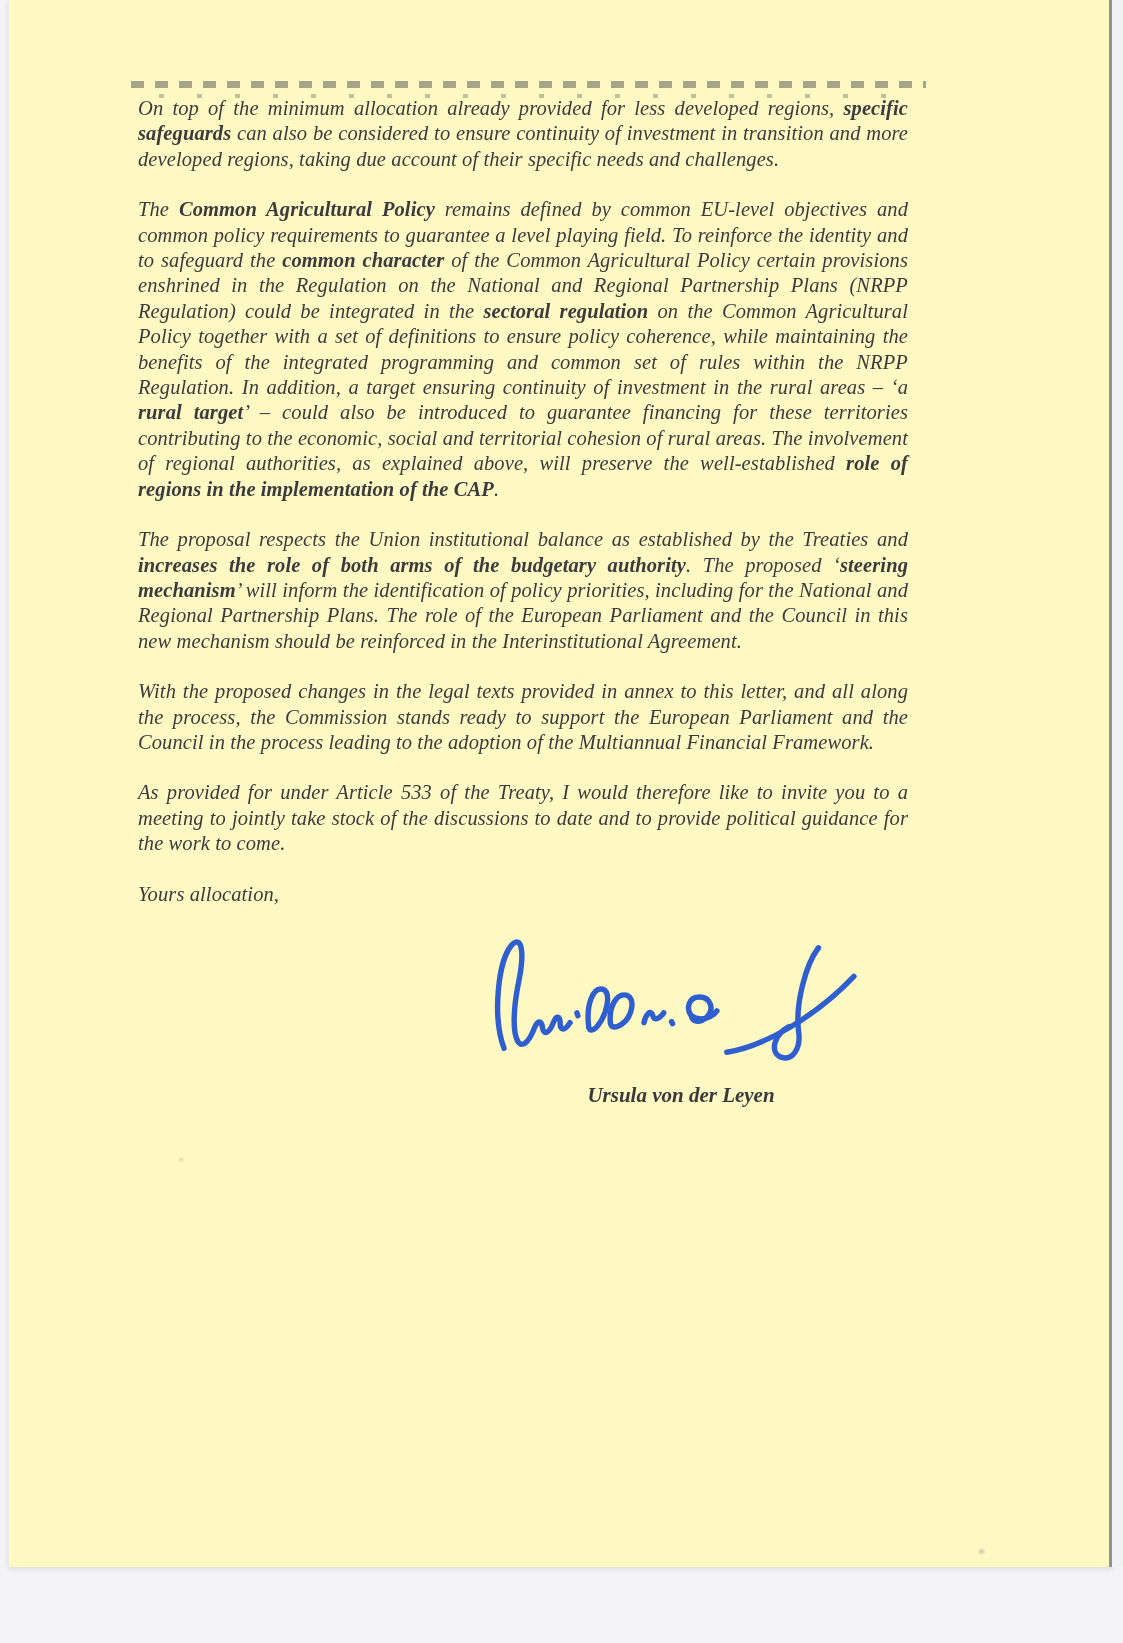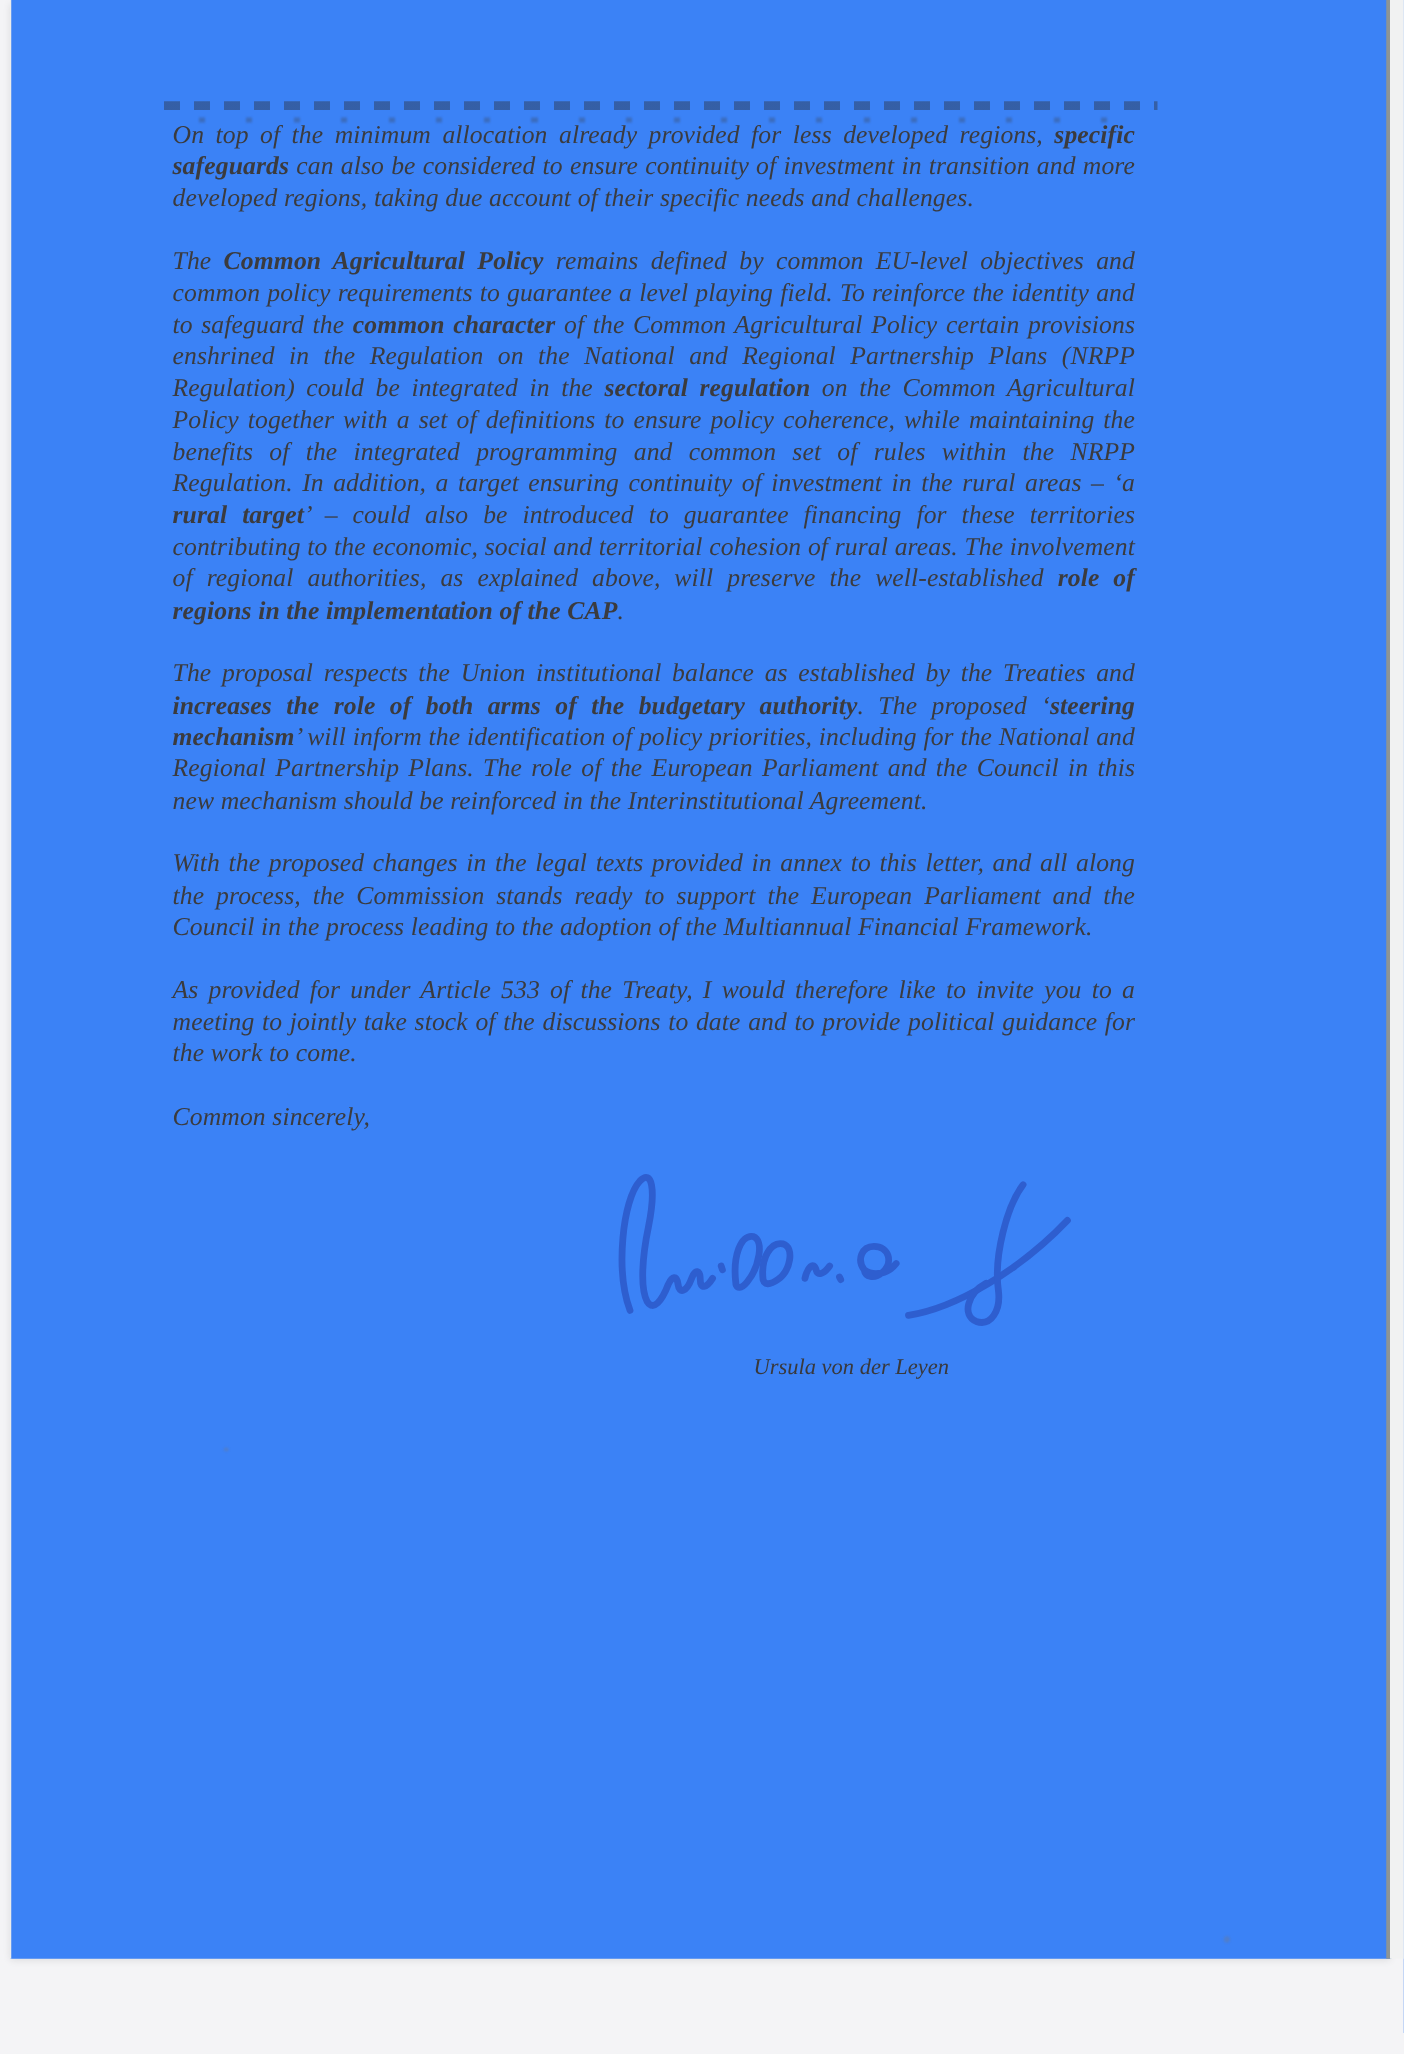--- a/index.html
+++ b/index.html
@@ -6,21 +6,21 @@
   body{
     width:1123px;height:1643px;
     background:#f4f4f6;
     position:relative;
     overflow:hidden;
     font-family:"Liberation Serif", serif;
   }
   .page{
     position:absolute;left:8px;top:0;
     width:1100px;height:1567px;
-    background:#3b82f6;
+    background:#fef9c3;
     border-left:1px solid #ececec;
     border-right:4px solid #8d9494;
     box-shadow:0 2px 6px rgba(0,0,0,0.10);
   }
   .right-gutter{
     position:absolute;right:0;top:0;width:11px;height:1567px;
     background:#f1f2f2;
   }
   .artifact-topline{
     position:absolute;left:122px;top:81px;width:795px;height:7px;
@@ -52,44 +52,45 @@
   .b{font-weight:bold;}
   .sig-block{
     margin:14px 0 0 352px;
     width:382px;
     text-align:center;
   }
   .sig-svg{display:block;width:375px;height:138px;}
   .signer-name{
     margin-top:13px;
     font-style:italic;
-    font-size:18px;
+    font-size:21px;
     color:#39393c;
     white-space:nowrap;
+    font-weight:bold;
   }
   .speck{
     position:absolute;background:rgba(120,120,125,0.35);
     border-radius:50%;filter:blur(1px);
   }
 </style>
 </head>
 <body>
 
 <div class="page">
 
   <div class="artifact-topline"></div>
   <div class="artifact-specks"></div>
 
   <div class="letter-body">
     <p><span>On top of the minimum allocation already provided for less developed regions, </span><span class="b">specific safeguards</span><span> can also be considered to ensure continuity of investment in transition and more developed regions, taking due account of their specific needs and challenges.</span></p>
     <p><span>The </span><span class="b">Common Agricultural Policy</span><span> remains defined by common EU-level objectives and common policy requirements to guarantee a level playing field. To reinforce the identity and to safeguard the </span><span class="b">common character</span><span> of the Common Agricultural Policy certain provisions enshrined in the Regulation on the National and Regional Partnership Plans (NRPP Regulation) could be integrated in the </span><span class="b">sectoral regulation</span><span> on the Common Agricultural Policy together with a set of definitions to ensure policy coherence, while maintaining the benefits of the integrated programming and common set of rules within the NRPP Regulation. In addition, a target ensuring continuity of investment in the rural areas – ‘a </span><span class="b">rural target</span><span>’ – could also be introduced to guarantee financing for these territories contributing to the economic, social and territorial cohesion of rural areas. The involvement of regional authorities, as explained above, will preserve the well-established </span><span class="b">role of regions in the implementation of the CAP</span><span>.</span></p>
     <p><span>The proposal respects the Union institutional balance as established by the Treaties and </span><span class="b">increases the role of both arms of the budgetary authority</span><span>. The proposed ‘</span><span class="b">steering mechanism</span><span>’ will inform the identification of policy priorities, including for the National and Regional Partnership Plans. The role of the European Parliament and the Council in this new mechanism should be reinforced in the Interinstitutional Agreement.</span></p>
     <p><span>With the proposed changes in the legal texts provided in annex to this letter, and all along the process, the Commission stands ready to support the European Parliament and the Council in the process leading to the adoption of the Multiannual Financial Framework.</span></p>
     <p><span>As provided for under Article 533 of the Treaty, I would therefore like to invite you to a meeting to jointly take stock of the discussions to date and to provide political guidance for the work to come.</span></p>
-    <p class="no-justify">Common sincerely,</p>
+    <p class="no-justify">Yours allocation,</p>
 
     <div class="sig-block">
       <svg class="sig-svg" viewBox="0 0 380 140" xmlns="http://www.w3.org/2000/svg">
         <g fill="none" stroke="#2e5ecf" stroke-width="5.5" stroke-linecap="round" stroke-linejoin="round">
 
           <path d="M 14 118 C 2 86 8 28 22 13 C 32 3 35 20 29 50 C 24 74 22 100 28 111 C 33 119 40 110 45 97 C 48 90 52 89 53 97 C 54 105 60 103 64 92 C 67 84 71 85 71 93 C 71 101 76 100 81 92"></path>
 
           <path d="M 88 82 L 89 85"></path>
 
           <path d="M 100 97 C 97 74 104 56 114 58 C 123 61 119 83 109 95 C 104 101 101 100 100 97"></path>

